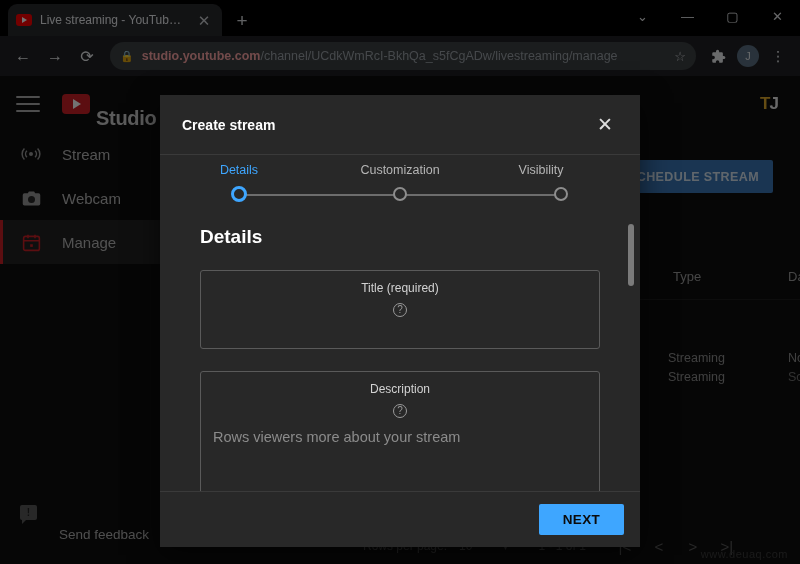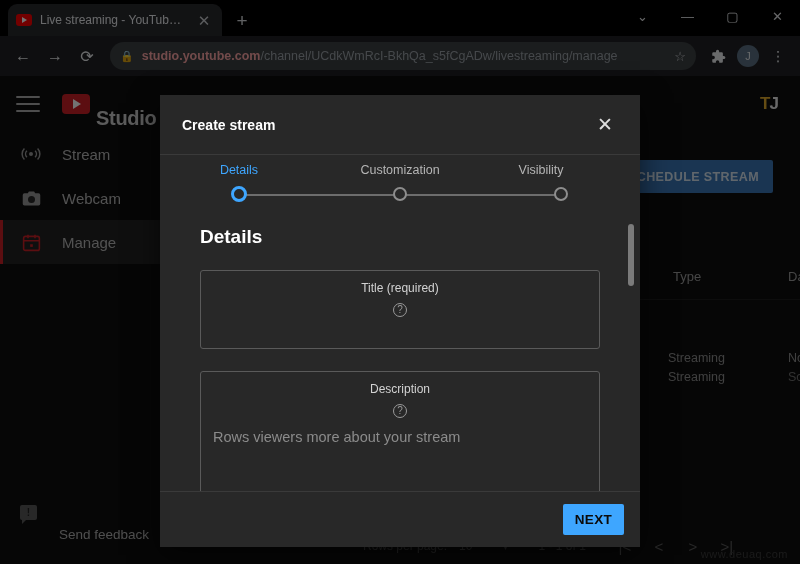--- a/index.html
+++ b/index.html
@@ -214,21 +214,21 @@
     position: absolute; top: 14px; width: 6px; height: 62px;
     background: #7b7b7b; border-radius: 3px;
   }
 
   .dlg-foot {
     height: 56px; flex: 0 0 auto; display: flex; align-items: center;
     justify-content: flex-end; padding: 0 16px; border-top: 1px solid #3a3a3a;
   }
   .next-btn {
     background: #3ea6ff; color: #0b0b0b; font-size: 13.5px; font-weight: 700;
-    letter-spacing: .3px; padding: 8px 12px; border-radius: 2px;
+    letter-spacing: .3px; padding: 8px 24px; border-radius: 2px;
   }
 </style>
 </head>
 <body>
 
 <div class="browser">
 
   <div class="tabstrip">
     <div class="tab">
       <span class="favicon"></span>

